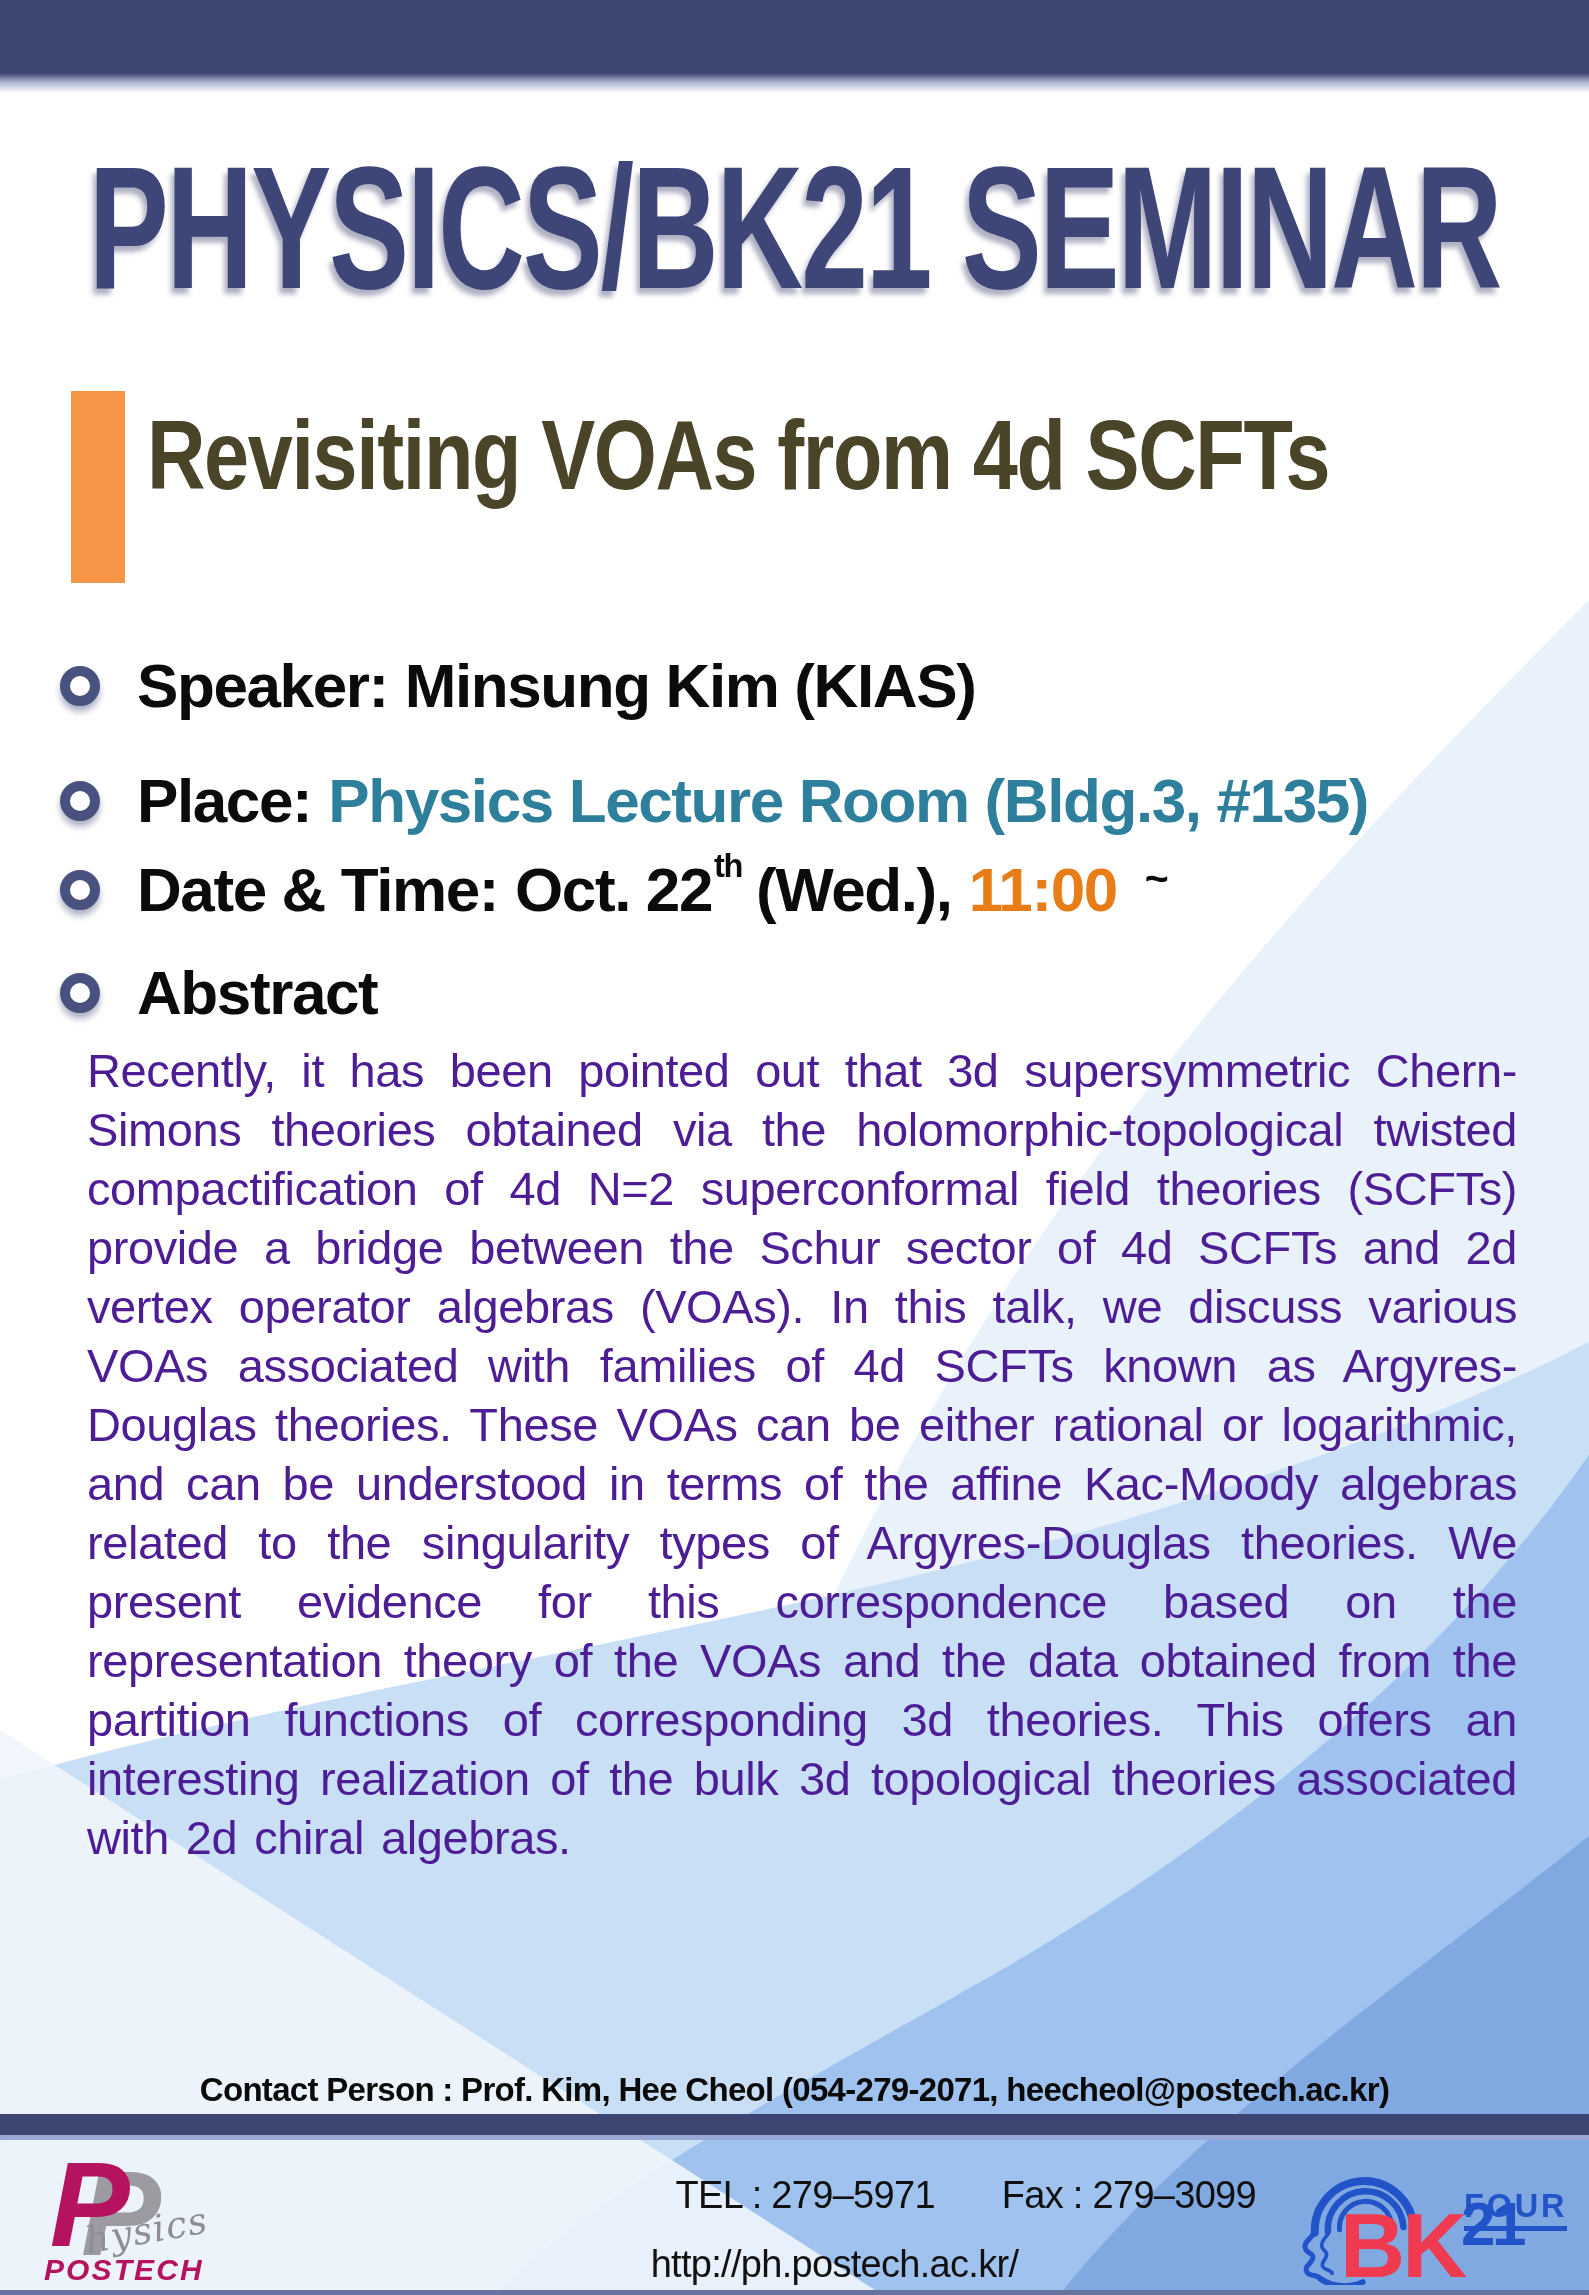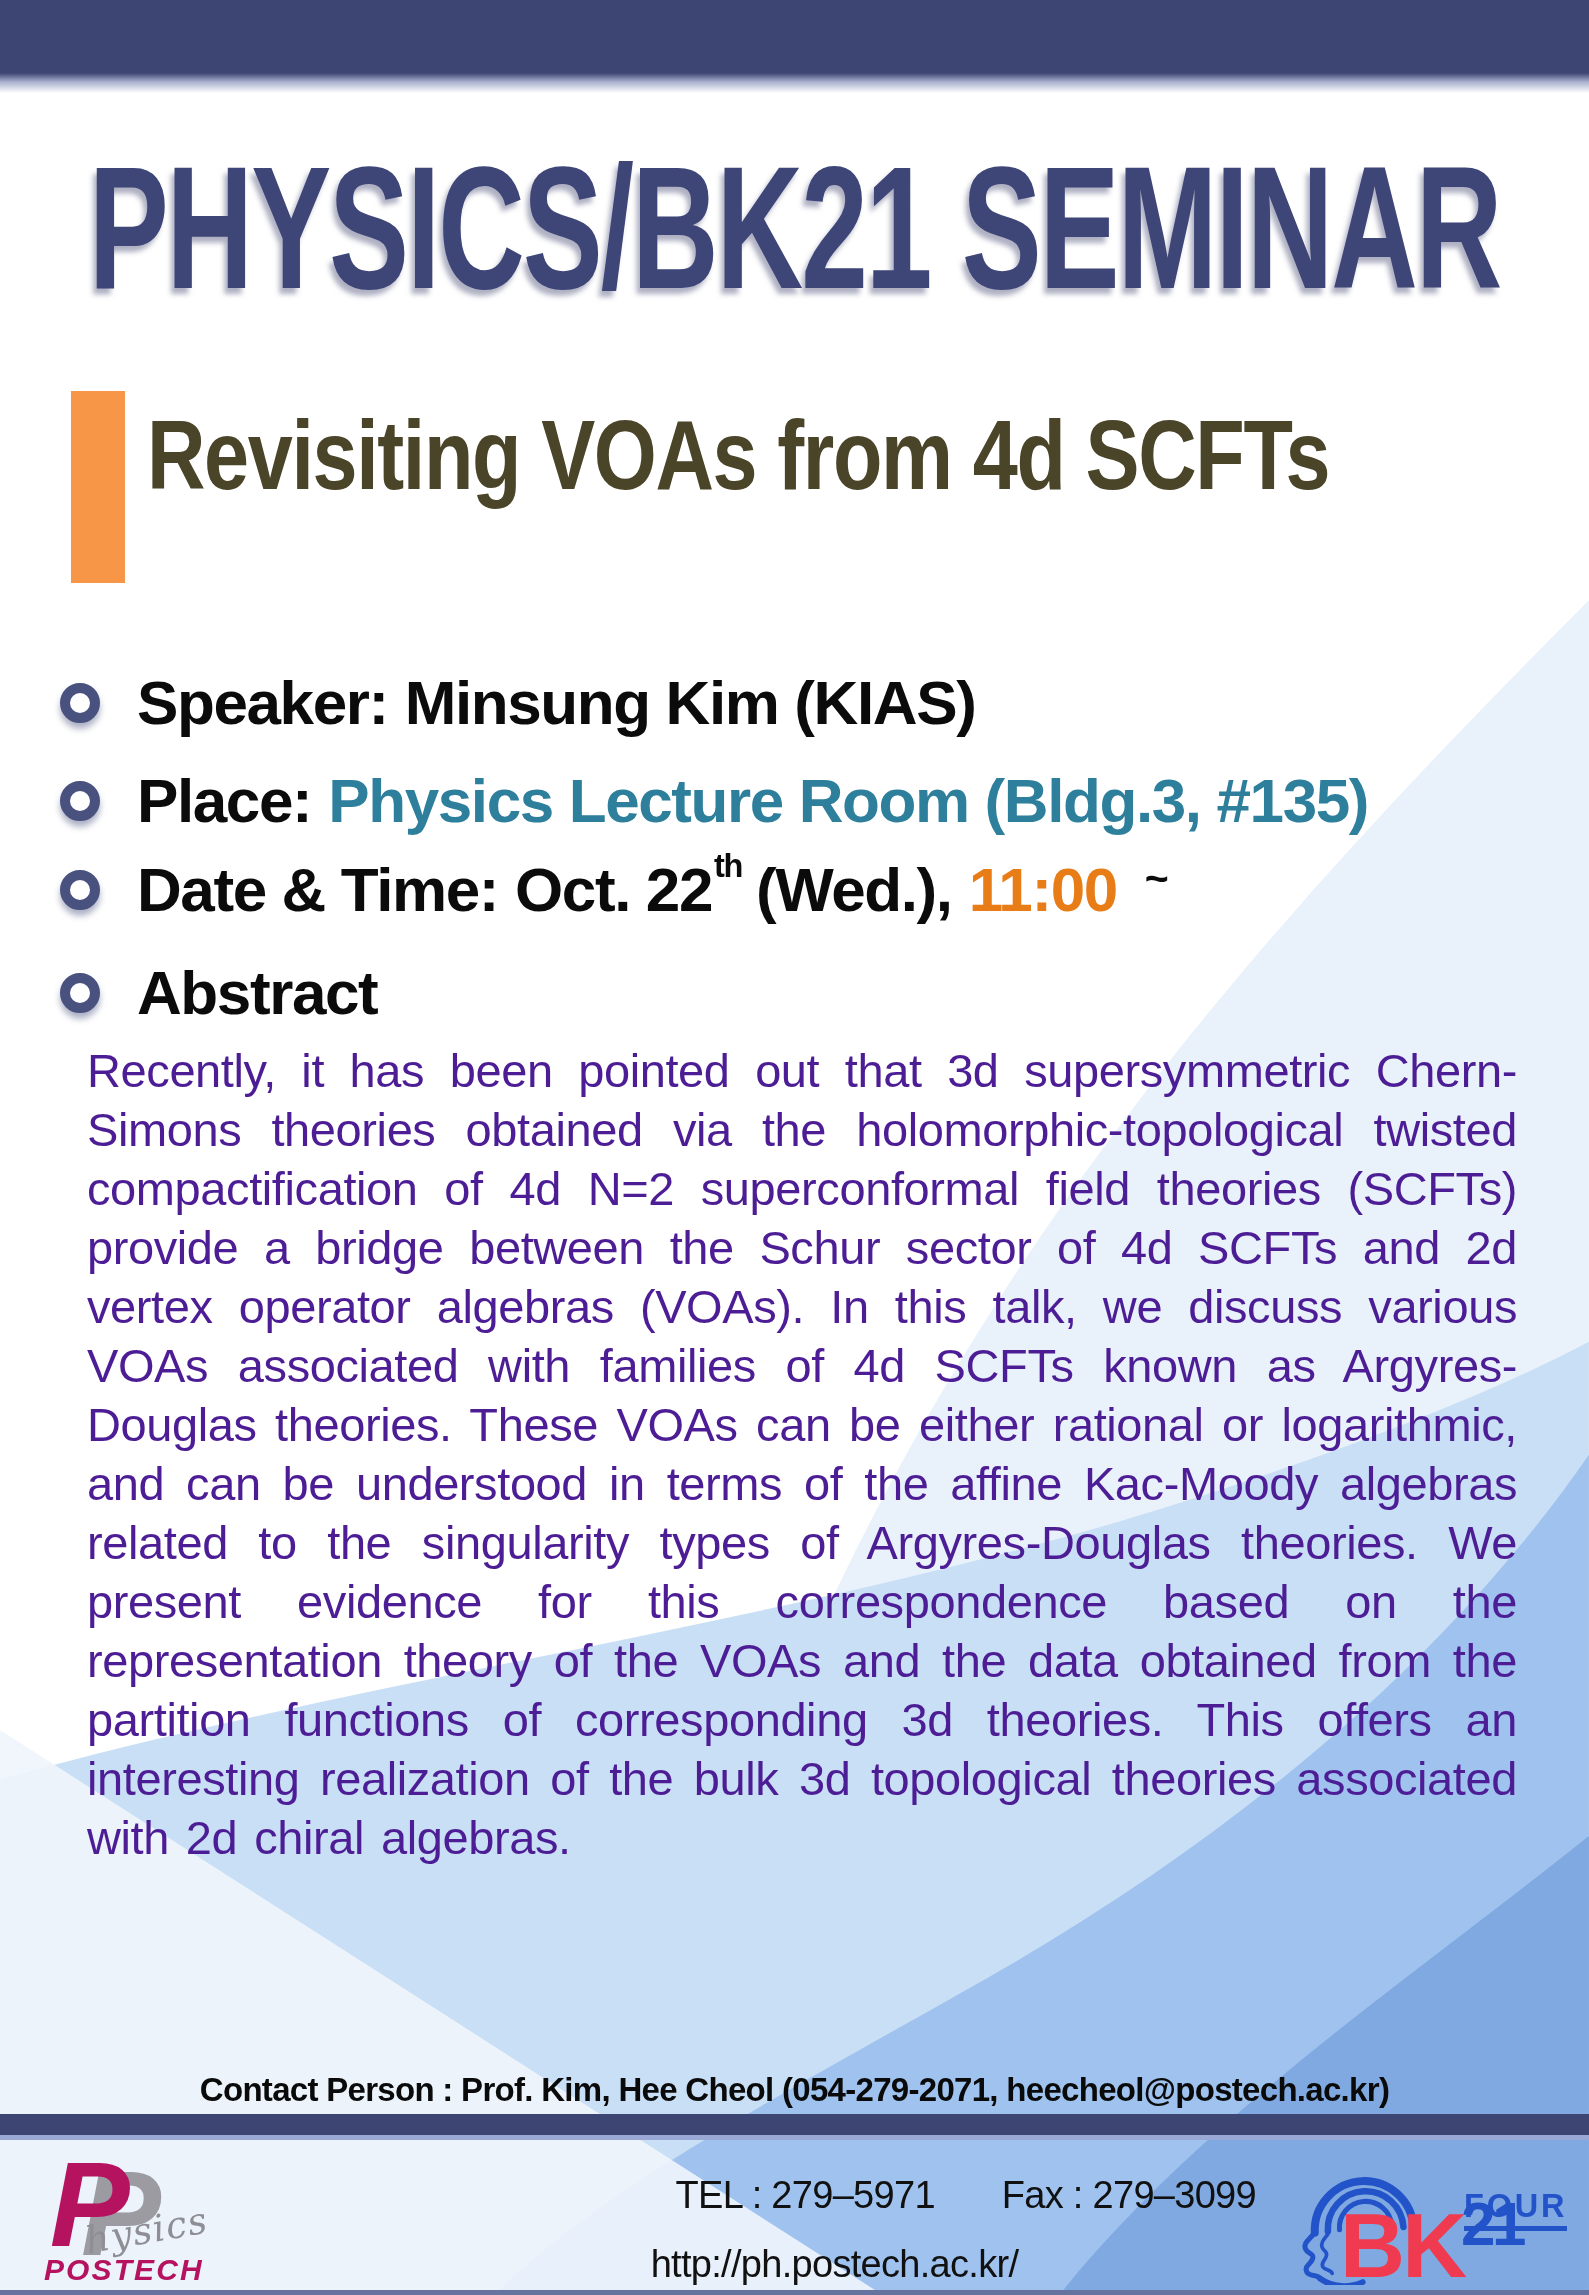--- a/index.html
+++ b/index.html
@@ -26,21 +26,21 @@
   
   .accent-bar{left:71px;top:391px;width:54px;height:192px;background:#f79646;z-index:3;}
   .seminar-title{
     left:147px;top:401px;z-index:3;white-space:nowrap;
     font-size:81px;font-weight:700;line-height:1.1;color:#4a4429;letter-spacing:-1.4px;
     transform:scaleY(1.22);transform-origin:left top;
   }
   
   .detail-row{left:60px;display:flex;align-items:center;z-index:3;
     font-size:62px;font-weight:700;color:#0b0b0b;letter-spacing:-1.4px;line-height:1;white-space:nowrap;}
-  .row-speaker{top:672px;}
+  .row-speaker{top:655px;}
   .row-place{top:770px;}
   .row-date{top:859px;}
   .row-abstract{top:962px;}
   .bullet{
     flex:0 0 auto;width:20px;height:20px;border:10px solid #49517f;border-radius:50%;
     background:#fff;box-shadow:0 5.7px 6.4px rgba(73,81,127,.45);margin-right:37px;
   }
   .val{margin-left:17px;}
   .teal{color:#2e7f9c;}
   .orange{color:#e87d18;}

